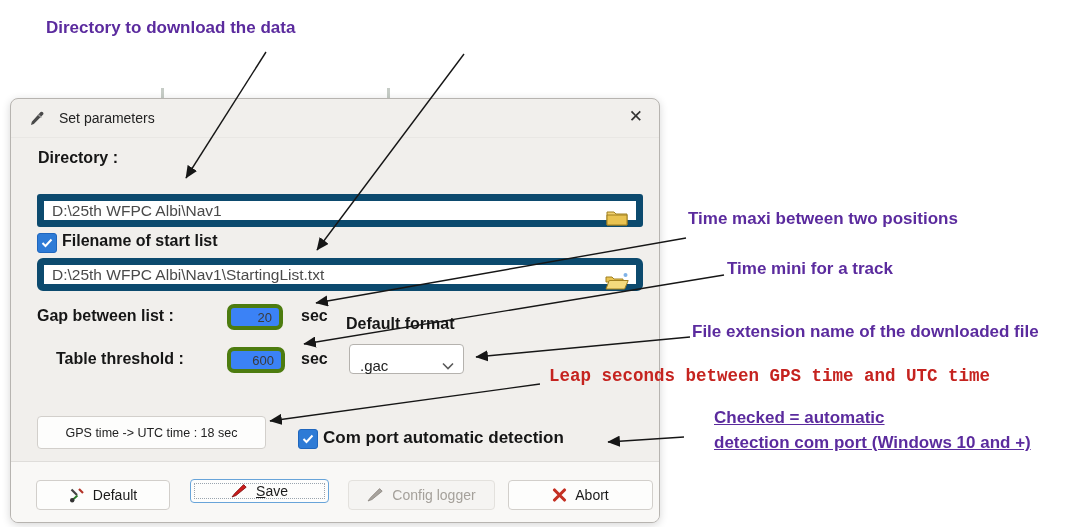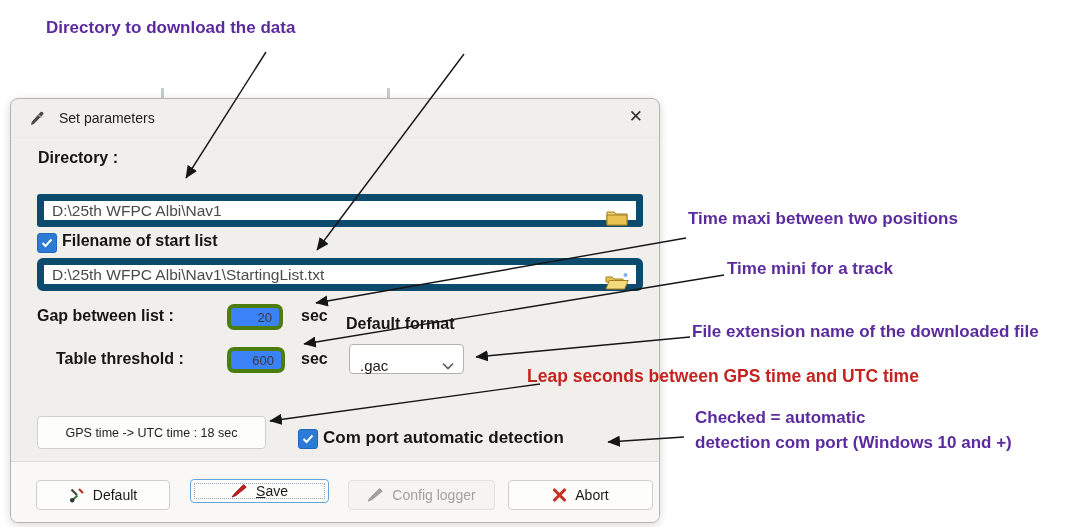--- a/index.html
+++ b/index.html
@@ -58,22 +58,22 @@
 
 <div id="stage">
 
   <div class="tick" style="left:161px;top:88px;"></div>
   <div class="tick" style="left:387px;top:88px;"></div>
 
   <div class="ann" style="left:46px;top:18px;">Directory to download the data</div>
   <div class="ann" style="left:688px;top:209px;">Time maxi between two positions</div>
   <div class="ann" style="left:727px;top:259px;">Time mini for a track</div>
   <div class="ann" style="left:692px;top:322px;">File extension name of the downloaded file</div>
-  <div class="ann ann-red" style="left:527px;top:366px;">Leap seconds between GPS time and UTC time</div>
-  <div class="ann ann-2line" style="left:695px;top:405px;">
+  <div class="ann ann-red" style="left:549px;top:366px;font-family:Liberation Mono, monospace;">Leap seconds between GPS time and UTC time</div>
+  <div class="ann ann-2line" style="left:714px;top:405px;text-decoration:underline;">
     <span>Checked  = automatic</span>
     <span>detection com port (Windows 10 and +)</span>
   </div>
 
   <svg id="arrows" width="1080" height="527">
     <defs>
       <marker id="ah" markerWidth="10" markerHeight="8" refX="8.5" refY="4" orient="auto">
         <path d="M0,0 L9,4 L0,8 z" fill="#161616"></path>
       </marker>
     </defs>

